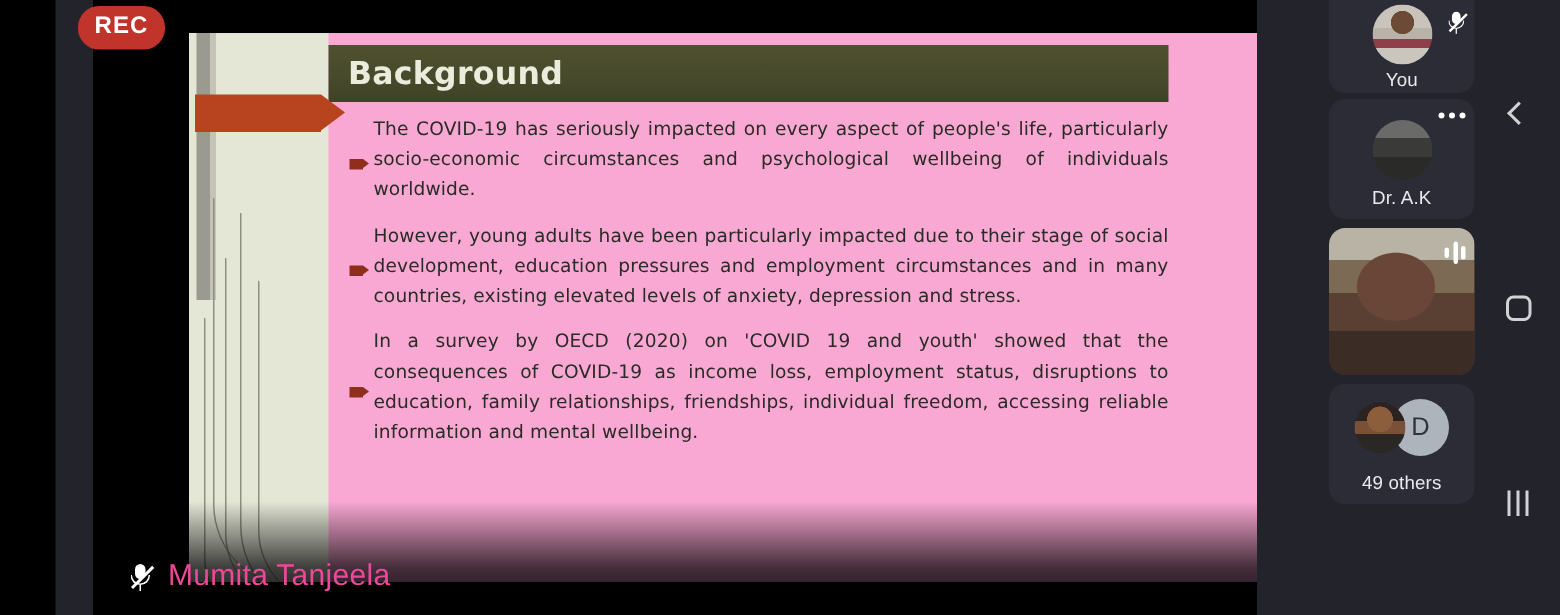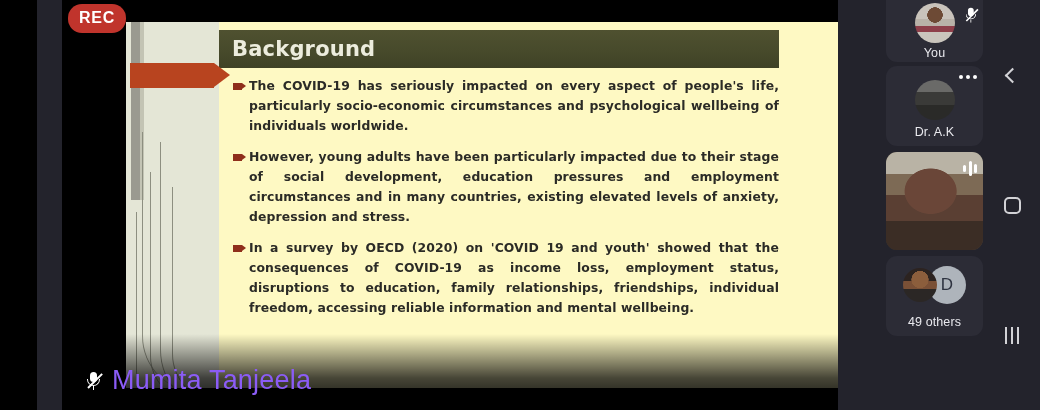--- a/index.html
+++ b/index.html
@@ -43,21 +43,21 @@
     width: 776px; height: 410px;
     background: #000000;
     overflow: hidden;
   }
 
   
   .slide {
     position: absolute;
     left: 64px; top: 22px;
     width: 715px; height: 366px;
-    background: #fef9c3;
+    background: #f9a8d4;
     overflow: hidden;
   }
 
   
   .slide-left-panel {
     position: absolute;
     left: 0; top: 0;
     width: 93px; height: 100%;
     background: #e4e6d6;
     overflow: hidden;
@@ -131,24 +131,23 @@
 
   
   .bullets {
     position: absolute;
     left: 0; top: 54px;
     width: 560px;
   }
   .bullet {
     position: relative;
     display: flex;
-    align-items: flex-start;
+    align-items: center;
     padding-left: 14px;
     margin-bottom: 10px;
-    font-weight: bold;
   }
   .bullet-marker {
     flex: 0 0 auto;
     width: 9px; height: 7px;
     background: #8f2f1b;
     margin-top: 7px;
     margin-right: 7px;
     position: relative;
   }
   .bullet-marker::after {
@@ -181,29 +180,29 @@
 
   
   .presenter-row {
     position: absolute;
     left: 24px; bottom: 14px;
     display: flex;
     align-items: center;
     gap: 11px;
   }
   .presenter-name {
-    color: #8b5cf6;
-    font-size: 27px;
+    color: #ec4899;
+    font-size: 20px;
     letter-spacing: 0.2px;
   }
 
   
   .rec-badge {
     position: absolute;
-    left: 68px; top: 4px;
+    left: 52px; top: 4px;
     background: #c0342c;
     color: #ffffff;
     font-size: 16px;
     font-weight: bold;
     letter-spacing: 0.7px;
     padding: 5px 11px 6px;
     border-radius: 14px;
     z-index: 30;
   }
 

